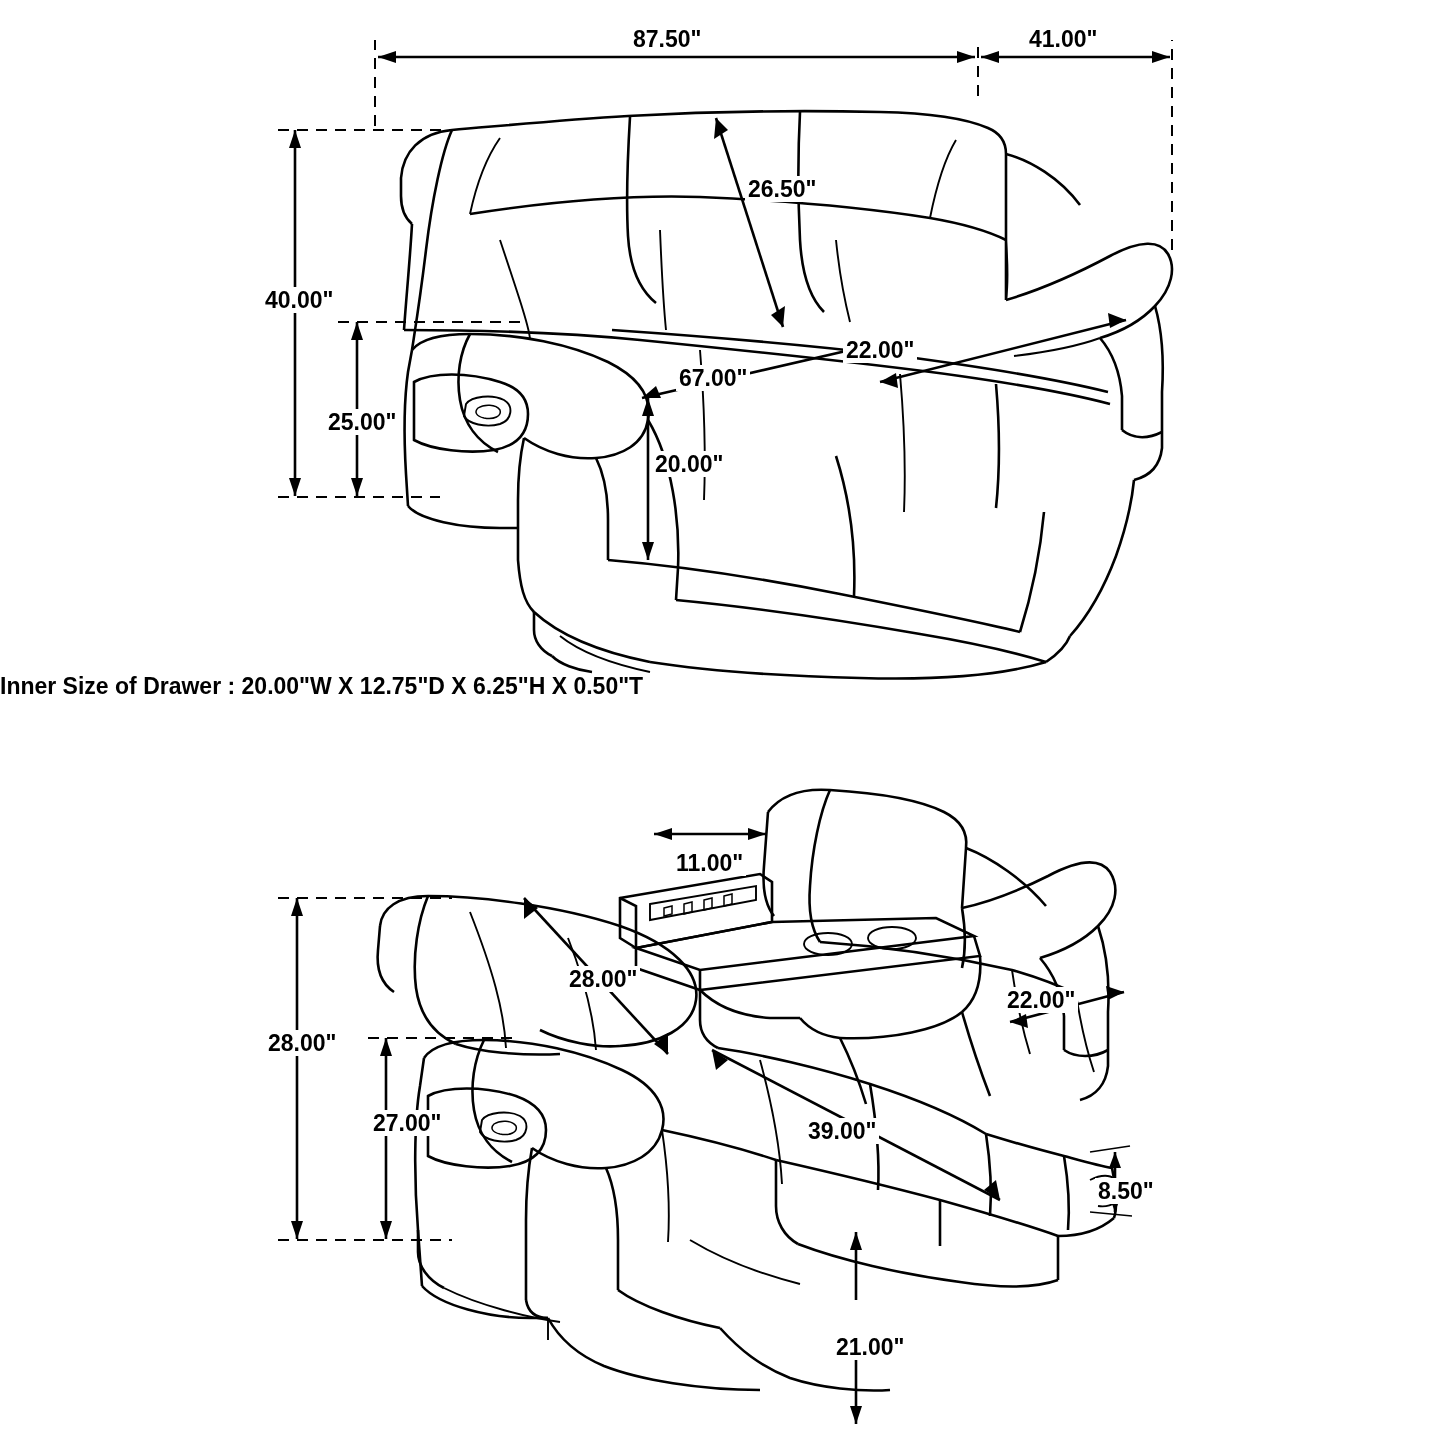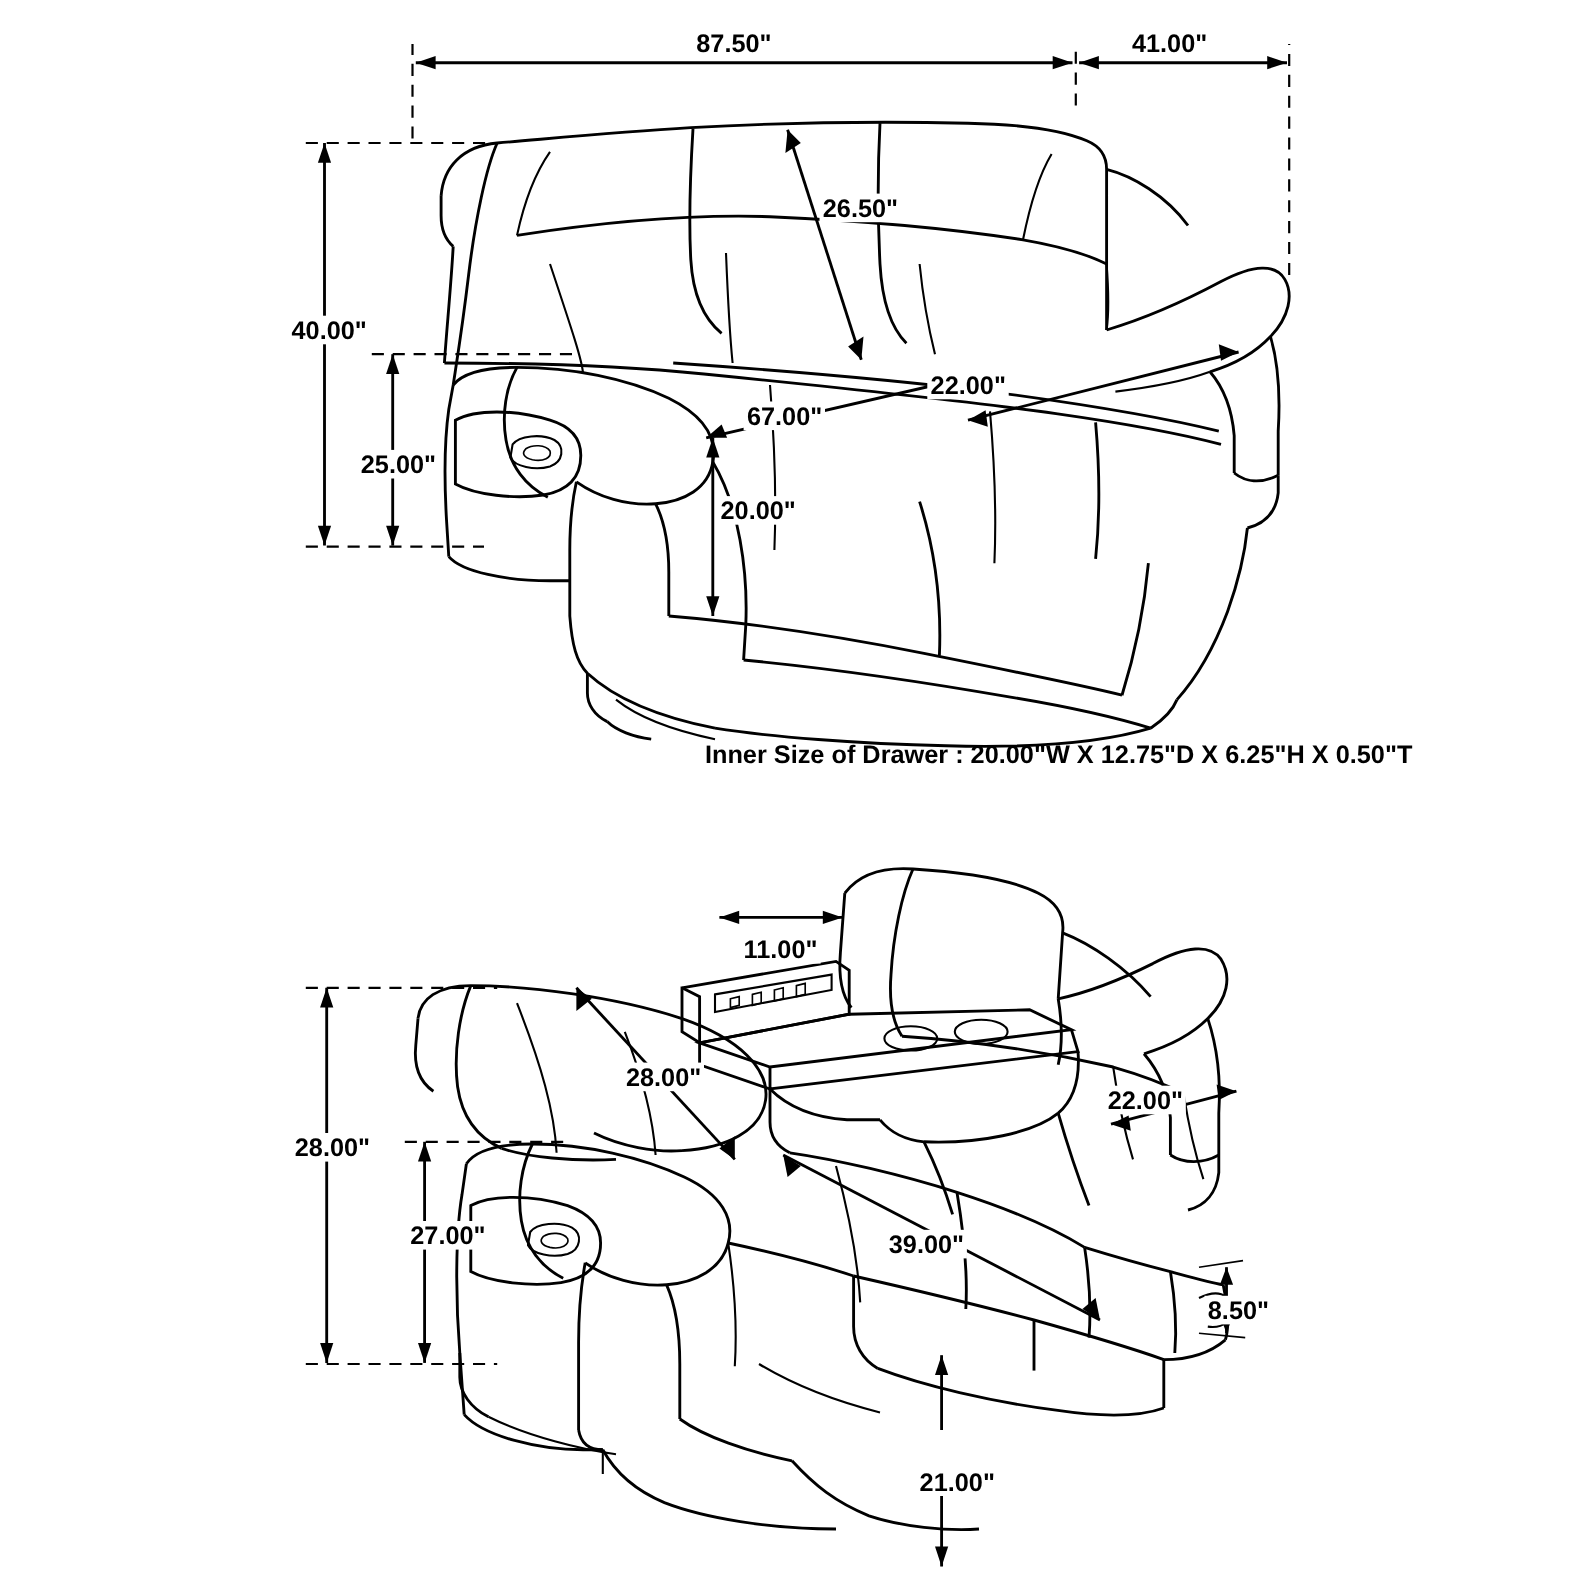--- a/index.html
+++ b/index.html
@@ -27,21 +27,21 @@
     color: #000000;
     white-space: nowrap;
     background: #ffffff;
     padding: 1px 3px;
     line-height: 1.05;
   }
   .drawer-note {
     position: absolute;
     left: 0;
     width: 1284px;
-    text-align: right;
+    text-align: left;
     font-family: "Liberation Sans", sans-serif;
     font-weight: bold;
     font-size: 23px;
     color: #000000;
   }
   svg { display: block; }
   .ln { stroke: #000; stroke-width: 2.6; fill: none; }
   .ln-thin { stroke: #000; stroke-width: 1.9; fill: none; }
   .ln-fine { stroke: #000; stroke-width: 1.5; fill: none; }
   .dash { stroke: #000; stroke-width: 2; fill: none; stroke-dasharray: 11 8; }

